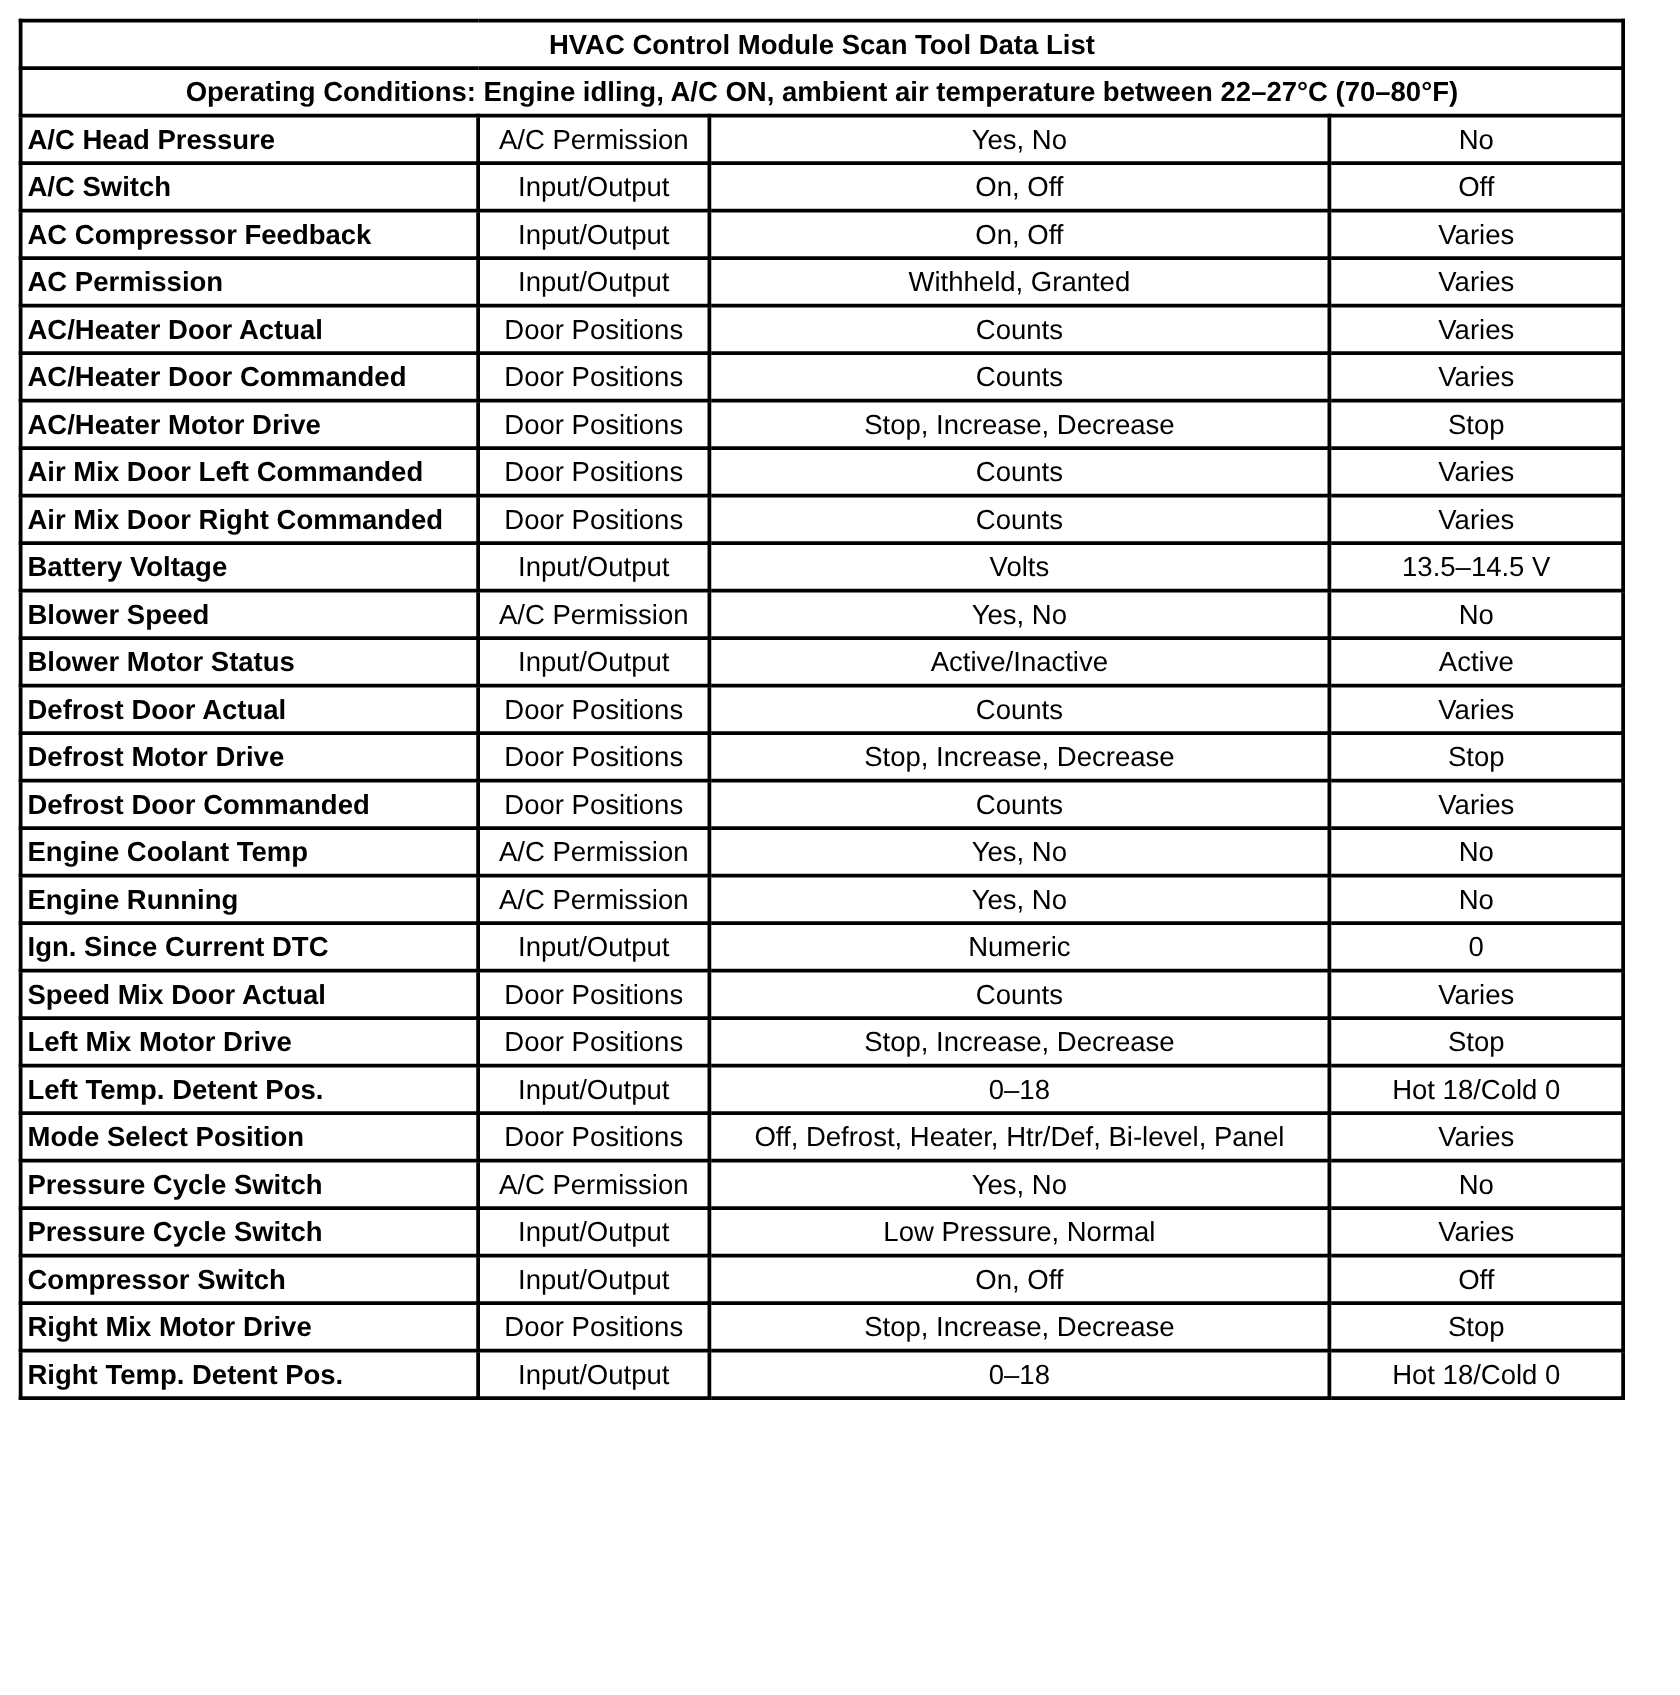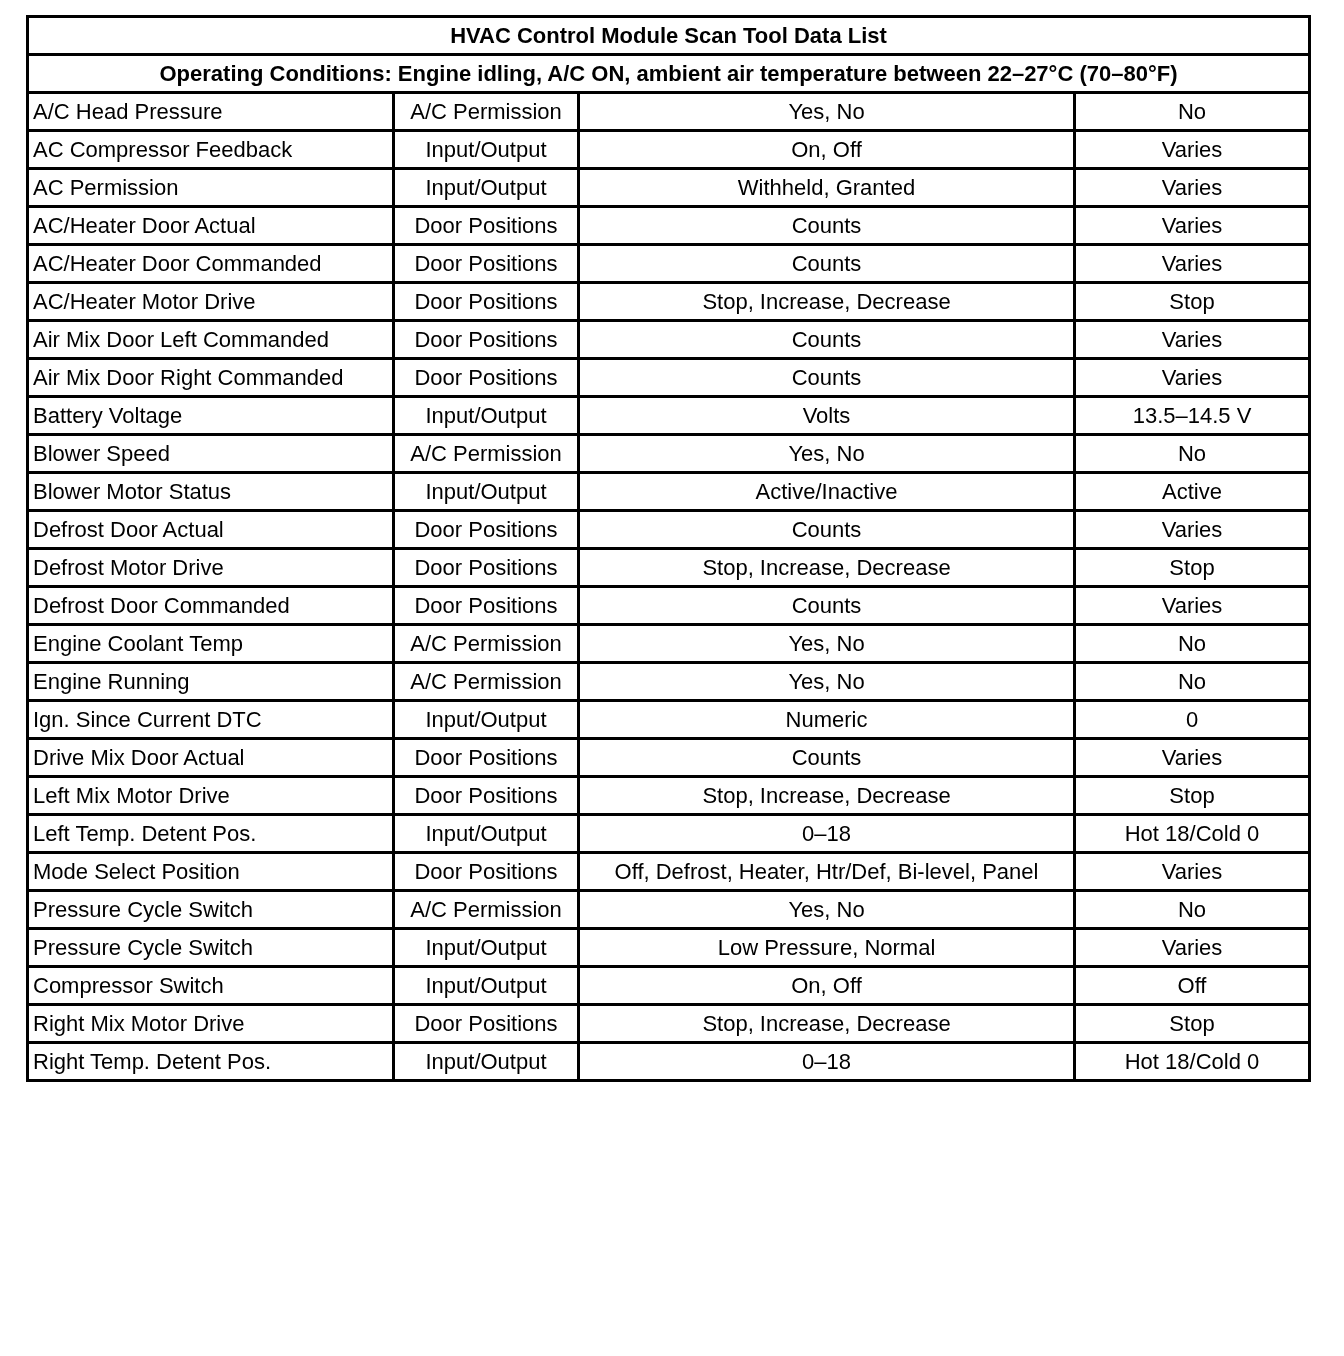--- a/index.html
+++ b/index.html
@@ -1,20 +1,20 @@
 <!DOCTYPE html>
 <html><head>
 <meta charset="utf-8">
 <style>
   html, body { margin:0; padding:0; background:#fff; }
   body { width:1344px; height:1356px; position:relative; font-family:"Liberation Sans", sans-serif; color:#000; }
-  table { position:absolute; left:26px; top:15px; width:1282px; border-collapse:collapse; table-layout:fixed; }
+  table { position:absolute; left:15px; top:15px; width:1282px; border-collapse:collapse; table-layout:fixed; }
   td, th { border:3px solid #000; height:35px; padding:0 4px; font-size:22px; white-space:nowrap; overflow:hidden; }
   th { font-weight:bold; text-align:center; }
-  td.c0 { text-align:left; }
+  td.c0 { text-align:left;font-weight:bold; }
   td.c1, td.c2, td.c3 { text-align:center; }
   col.k0 { width:366px; } col.k1 { width:185px; } col.k2 { width:496px; } col.k3 { width:235px; }
 </style>
 </head>
 <body>
 
 <table>
   <colgroup>
       <col class="k0">
       <col class="k1">
@@ -28,20 +28,26 @@
     <tr>
       <th colspan="4">Operating Conditions: Engine idling, A/C ON, ambient air temperature between 22–27°C (70–80°F)</th>
     </tr>
   </thead>
   <tbody id="tbody">
       <tr>
         <td class="c0">A/C Head Pressure</td>
         <td class="c1">A/C Permission</td>
         <td class="c2">Yes, No</td>
         <td class="c3">No</td>
+      </tr>
+      <tr>
+        <td class="c0">A/C Switch</td>
+        <td class="c1">Input/Output</td>
+        <td class="c2">On, Off</td>
+        <td class="c3">Off</td>
       </tr>
       <tr>
         <td class="c0">AC Compressor Feedback</td>
         <td class="c1">Input/Output</td>
         <td class="c2">On, Off</td>
         <td class="c3">Varies</td>
       </tr>
       <tr>
         <td class="c0">AC Permission</td>
         <td class="c1">Input/Output</td>
@@ -126,21 +132,21 @@
         <td class="c2">Yes, No</td>
         <td class="c3">No</td>
       </tr>
       <tr>
         <td class="c0">Ign. Since Current DTC</td>
         <td class="c1">Input/Output</td>
         <td class="c2">Numeric</td>
         <td class="c3">0</td>
       </tr>
       <tr>
-        <td class="c0">Drive Mix Door Actual</td>
+        <td class="c0">Speed Mix Door Actual</td>
         <td class="c1">Door Positions</td>
         <td class="c2">Counts</td>
         <td class="c3">Varies</td>
       </tr>
       <tr>
         <td class="c0">Left Mix Motor Drive</td>
         <td class="c1">Door Positions</td>
         <td class="c2">Stop, Increase, Decrease</td>
         <td class="c3">Stop</td>
       </tr>

